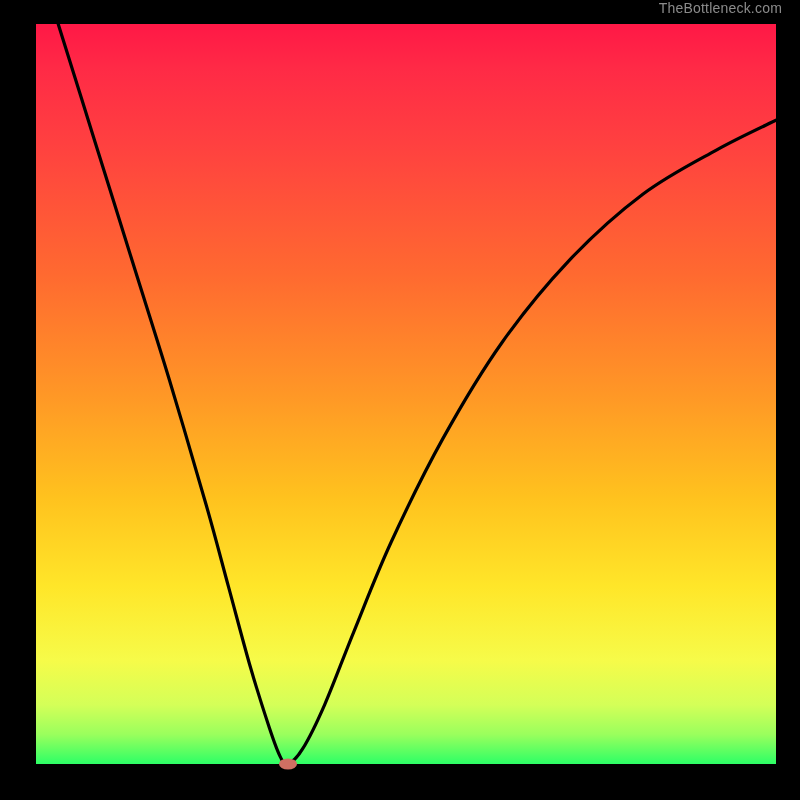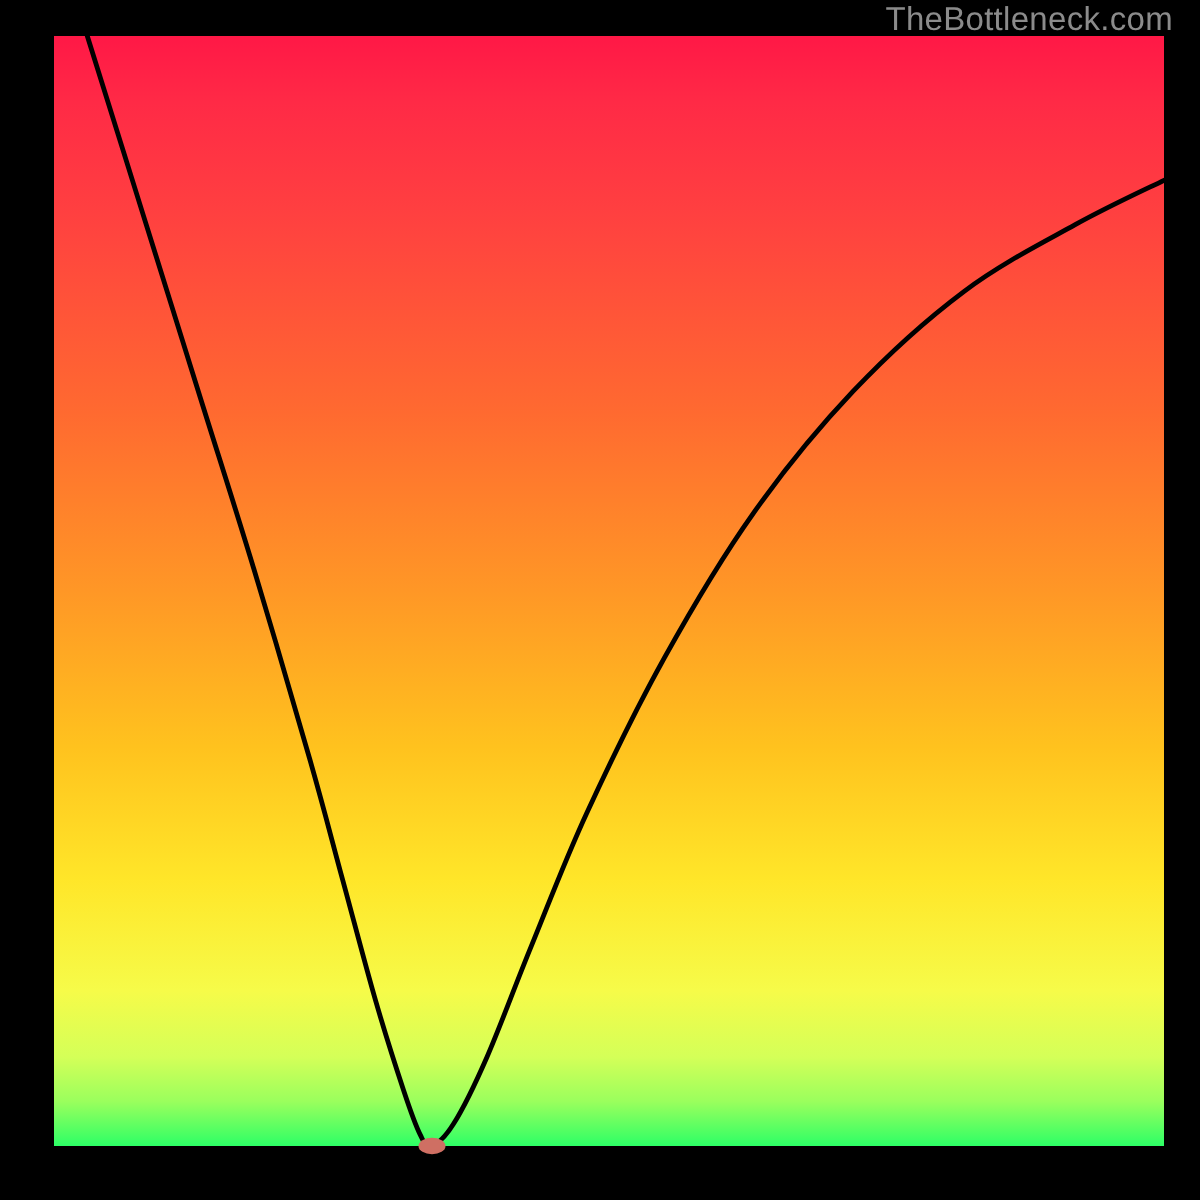--- a/index.html
+++ b/index.html
@@ -58,21 +58,21 @@
     height: 11px;
     background: #cf6f63;
     border-radius: 50%;
     transform: translate(-50%, -50%);
   }
   .watermark {
     position: absolute;
     top: 0;
     right: 18px;
     color: #8b8b8b;
-    font-size: 22px;
+    font-size: 14px;
     font-weight: 400;
     letter-spacing: 0.2px;
   }
 </style>
 </head>
 <body>
 
 <div class="frame">
   <div class="plot-area">
     <svg class="curve-svg" viewBox="0 0 740 740" preserveAspectRatio="none">

